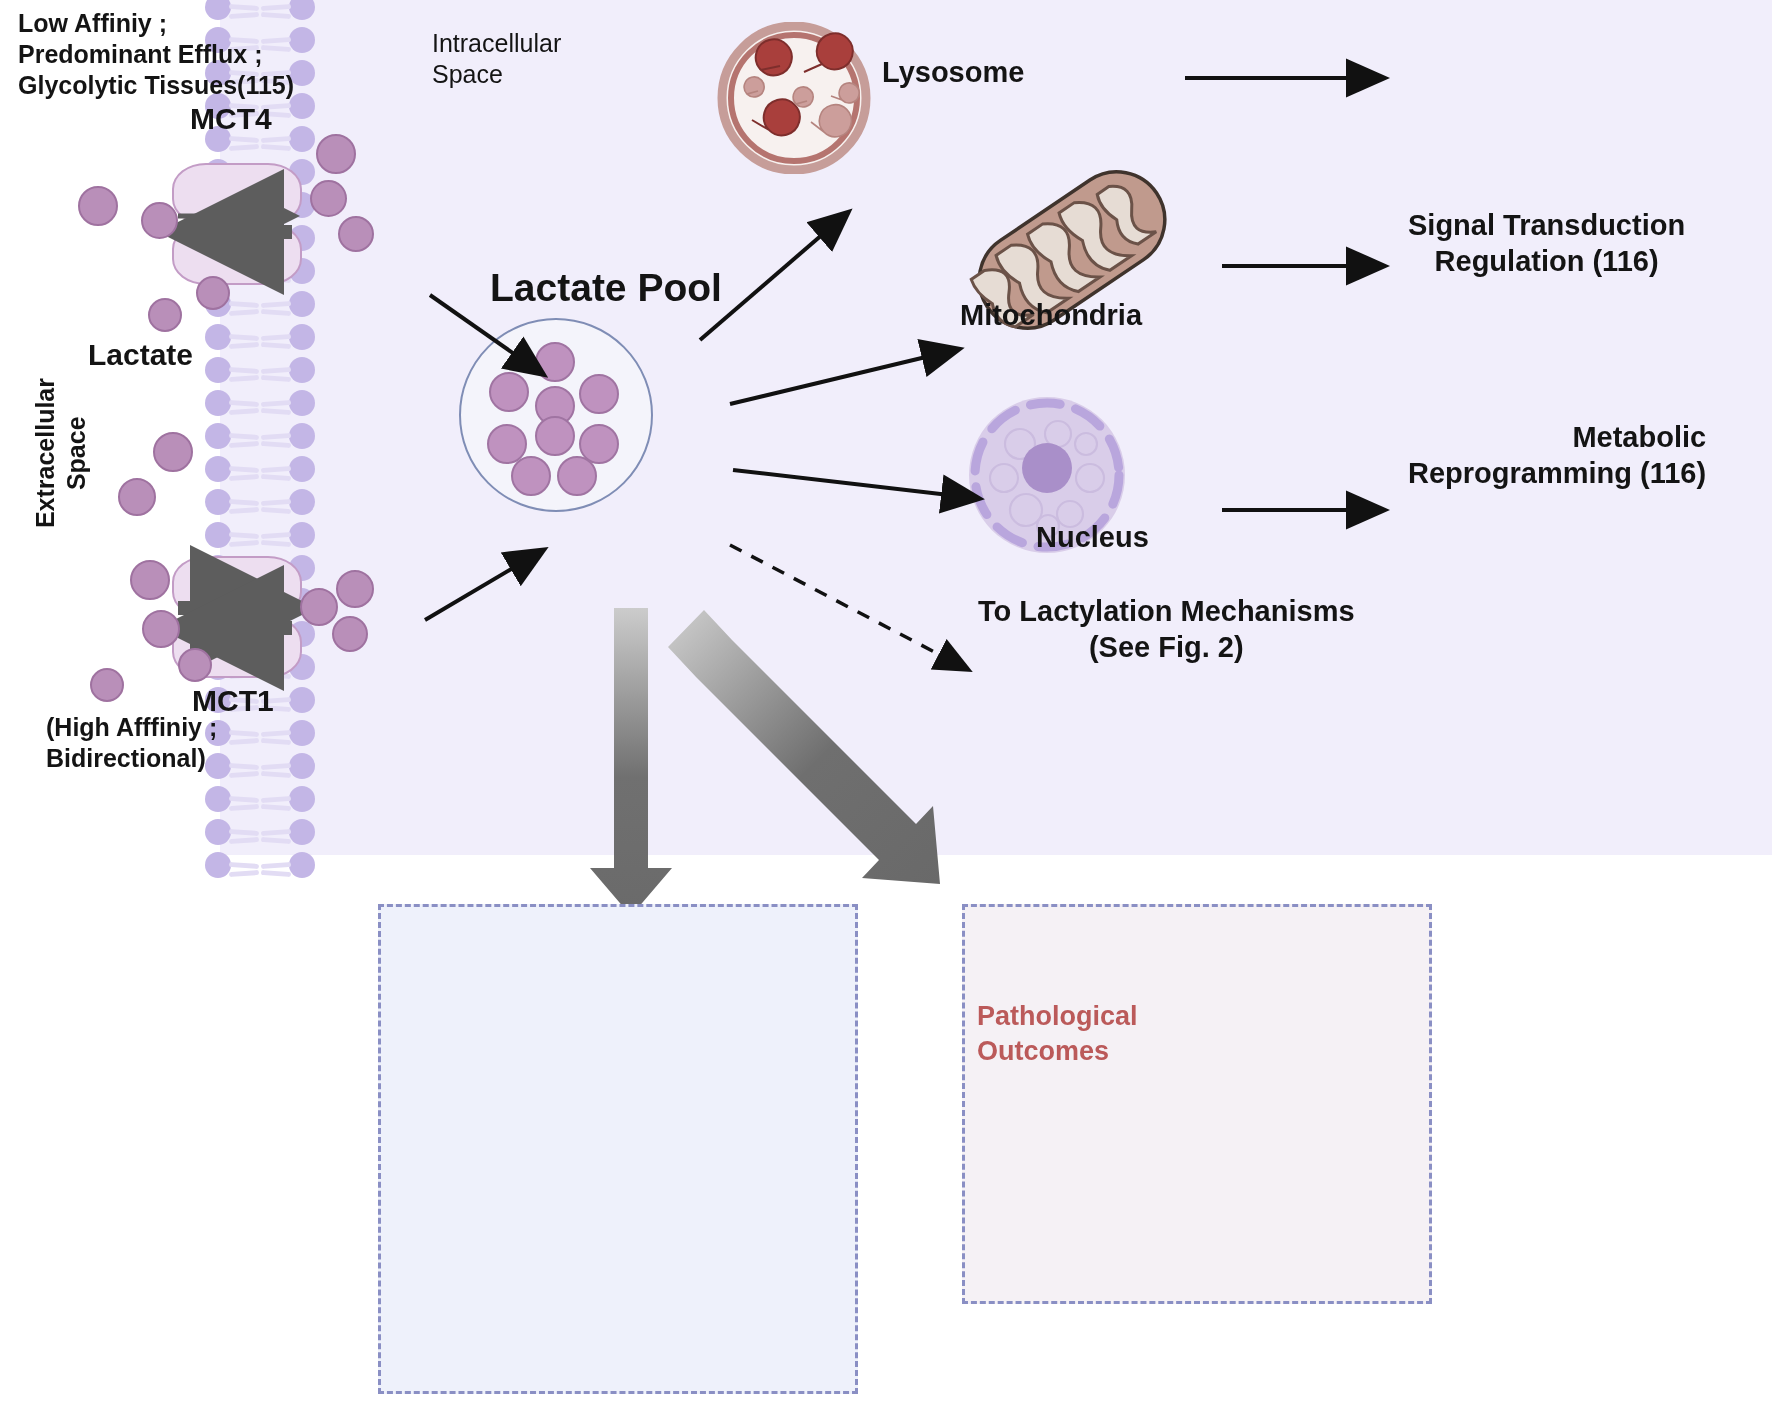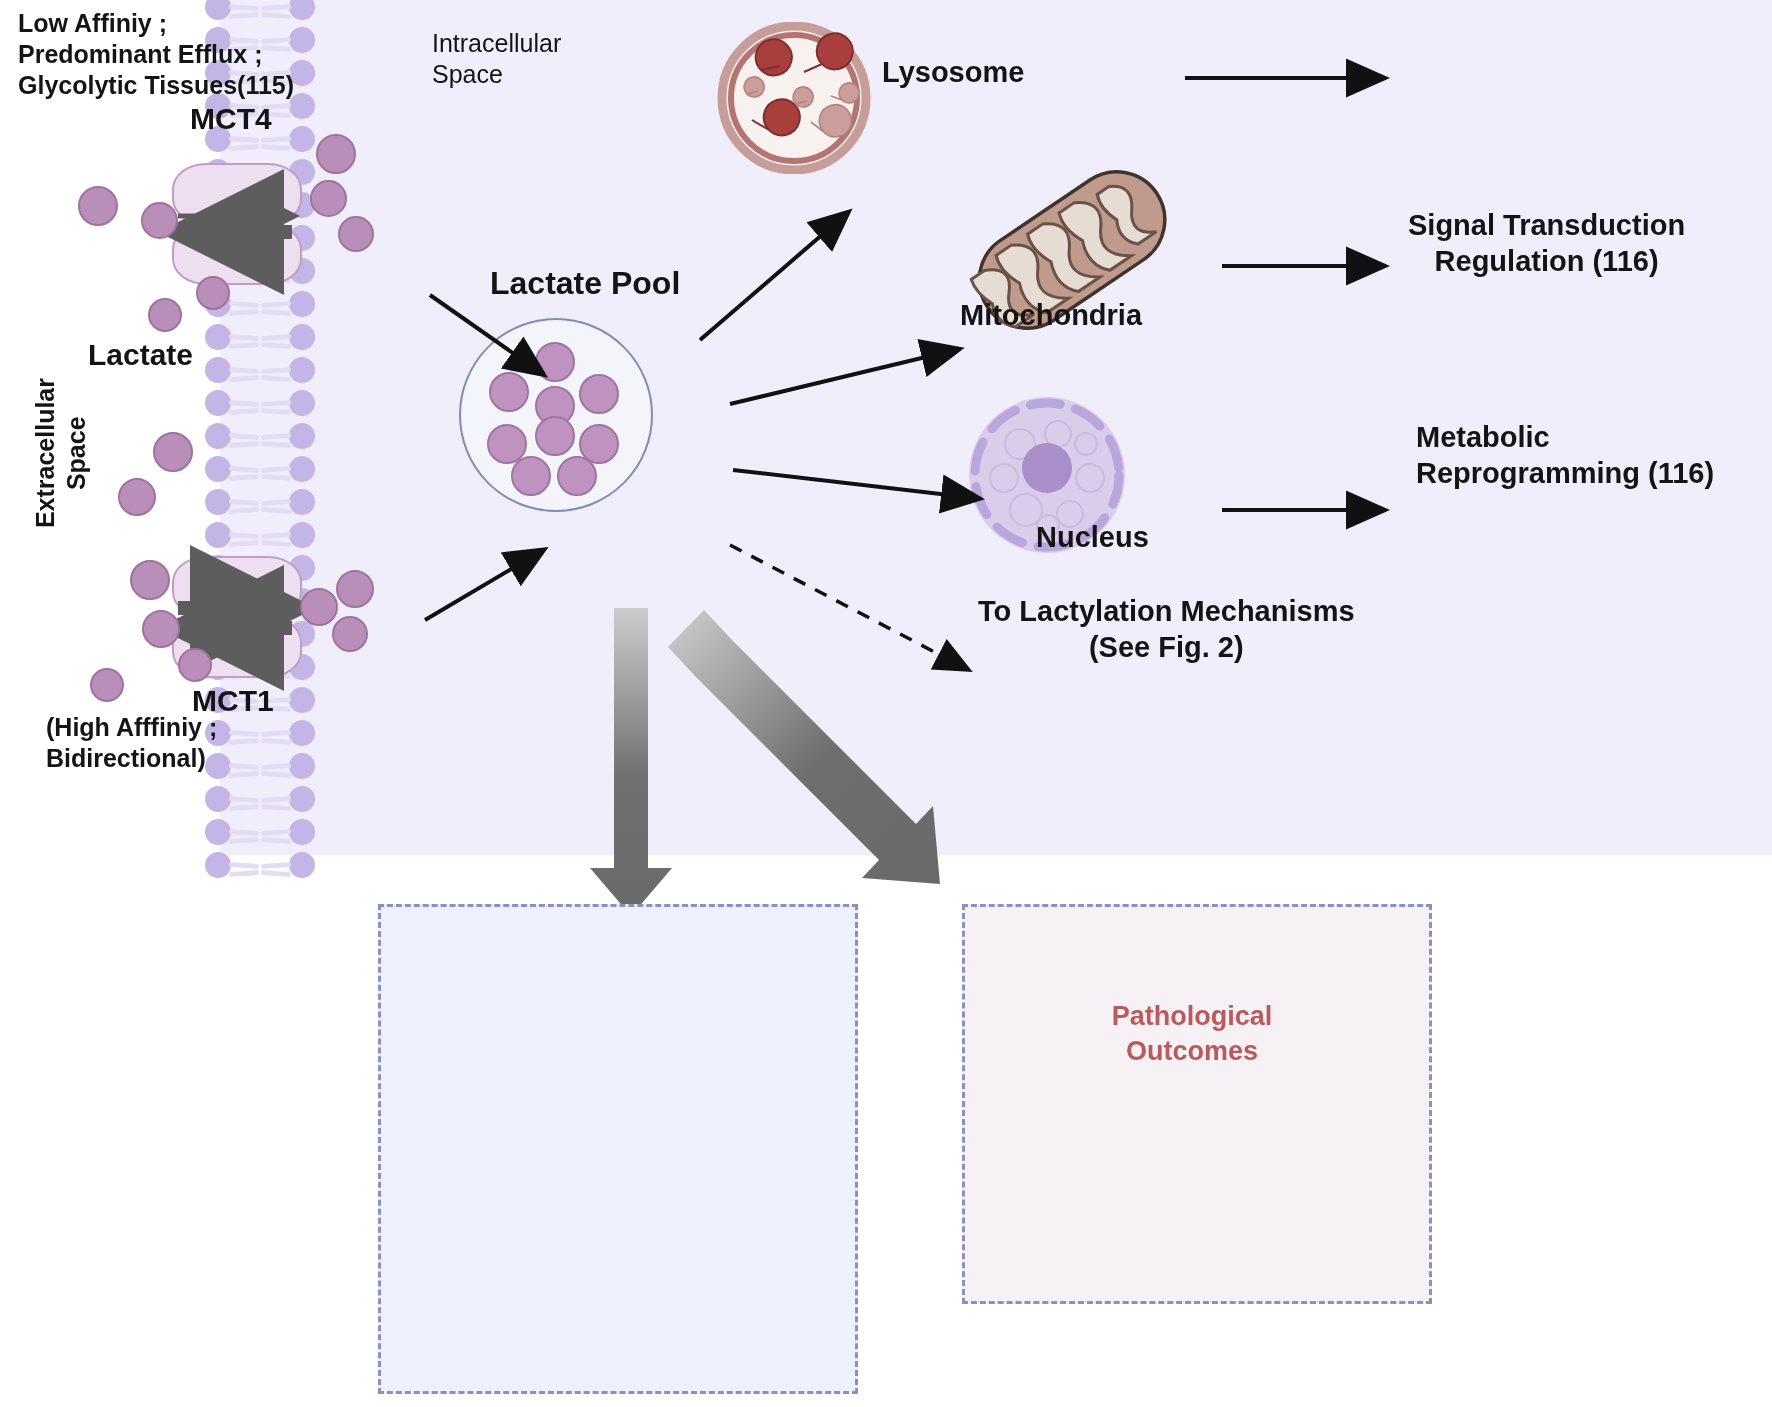--- a/index.html
+++ b/index.html
@@ -71,21 +71,21 @@
     position:absolute;border:3px dashed #8a8fc4;box-sizing:border-box;
   }
   .obox ul{margin:0;padding:0 0 0 34px;list-style:disc;}
   .obox ul li{
     font-weight:bold;font-size:25px;color:#121212;line-height:1.36;
     margin-bottom:3px;
   }
   .obox ul ul{list-style:circle;padding-left:42px;margin-top:3px;}
   .obox ul ul li{font-size:25px;}
   .obox-title{
-    text-align:center;font-weight:bold;font-size:27px;line-height:1.3;
+    font-weight:bold;font-size:27px;line-height:1.3;
   }
 </style>
 </head>
 <body>
 
 <div id="stage">
 
   <div class="intracell-bg"></div>
 
   <div class="membrane" id="membrane">
@@ -303,21 +303,21 @@
 
   <div class="lbl" style="left:192px;top:682px;font-size:30px;">MCT1</div>
   <div class="lbl" id="mct1-note" style="left:46px;top:712px;font-size:25px;">(High Afffiniy ;<br>Bidirectional)</div>
 
   <div class="lbl" style="left:88px;top:336px;font-size:30px;">Lactate</div>
 
   <div class="lbl-vert" id="extracell-label" style="left:30px;top:378px;font-size:25px;">Extracellular<br>Space</div>
 
   <div class="lbl" id="intracell-label" style="left:432px;top:28px;font-size:25px;font-weight:normal;">Intracellular<br>Space</div>
 
-  <div class="lbl" style="left:490px;top:264px;font-size:32px;">Lactate Pool</div>
+  <div class="lbl" style="left:490px;top:264px;font-size:39px;">Lactate Pool</div>
   <div class="pool" id="lactate-pool" style="left:459px;top:318px;width:190px;height:190px;">
       <div class="pool-dot" style="left: 74px; top: 22px;"></div>
       <div class="pool-dot" style="left: 28px; top: 52px;"></div>
       <div class="pool-dot" style="left: 118px; top: 54px;"></div>
       <div class="pool-dot" style="left: 74px; top: 66px;"></div>
       <div class="pool-dot" style="left: 26px; top: 104px;"></div>
       <div class="pool-dot" style="left: 118px; top: 104px;"></div>
       <div class="pool-dot" style="left: 50px; top: 136px;"></div>
       <div class="pool-dot" style="left: 96px; top: 136px;"></div>
       <div class="pool-dot" style="left: 74px; top: 96px;"></div>
@@ -367,21 +367,21 @@
       <circle cx="112" cy="128" r="13"></circle>
         <circle cx="132" cy="92" r="14"></circle>
       <circle cx="90" cy="140" r="11"></circle>
         <circle cx="128" cy="58" r="11"></circle>
     </g>
     <circle cx="89" cy="82" r="25" fill="#a98fc9"></circle>
   </svg>
   <div class="lbl" style="left:1036px;top:508px;font-size:29px;margin-top:12px;">Nucleus</div>
 
   <div class="lbl" id="out-1" style="left:1408px;top:208px;font-size:29px;text-align:center;">Signal Transduction<br>Regulation (116)</div>
-  <div class="lbl" id="out-2" style="left:1408px;top:420px;font-size:29px;text-align:left;margin-left:8px;">Metabolic<br>Reprogramming (116)</div>
+  <div class="lbl" id="out-2" style="left:1408px;top:420px;font-size:29px;text-align:right;">Metabolic<br>Reprogramming (116)</div>
 
   <div class="lbl" id="lactyl-note" style="left:978px;top:594px;font-size:29px;text-align:center;">To Lactylation Mechanisms<br>(See Fig. 2)</div>
 
   <svg class="arrowsvg" viewBox="0 0 1772 1407">
     <defs>
       <marker id="ah" markerWidth="11" markerHeight="11" refX="8.5" refY="5.5" orient="auto">
         <path d="M0,0.6 L11,5.5 L0,10.4 z" fill="#111111"></path>
       </marker>
       <marker id="ahd" markerWidth="11" markerHeight="11" refX="8.5" refY="5.5" orient="auto">
         <path d="M0,0.6 L11,5.5 L0,10.4 z" fill="#111111"></path>

